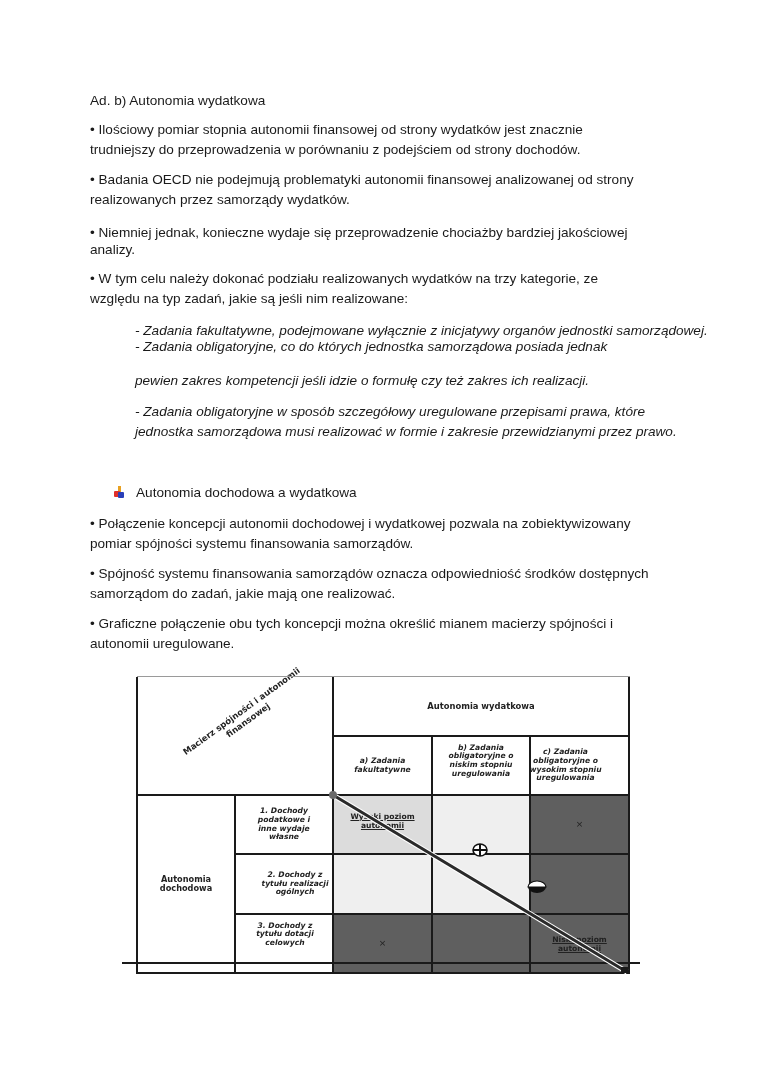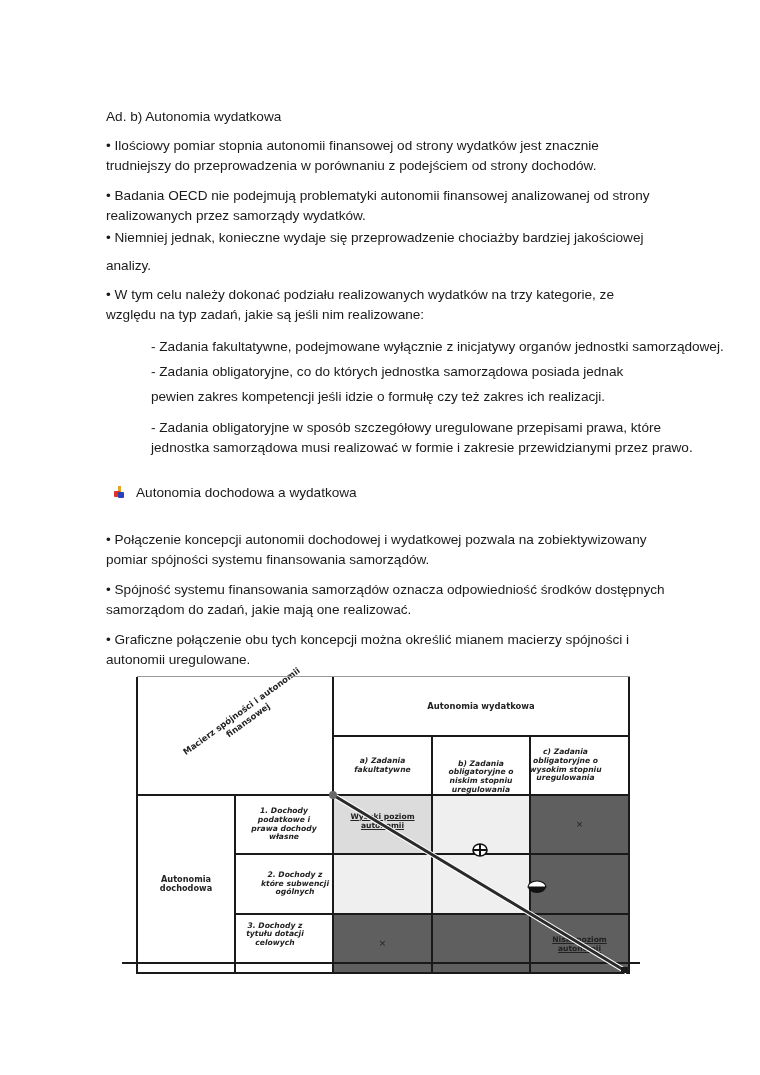--- a/index.html
+++ b/index.html
@@ -1,19 +1,19 @@
 <!DOCTYPE html>
 <html><head>
 <meta charset="utf-8">
 <style>
   html, body { margin: 0; padding: 0; background: #ffffff; }
   body { width: 760px; height: 1075px; position: relative; overflow: hidden;
          font-family: "Liberation Sans", sans-serif; color: #1a1a1a; }
-  .p { position: absolute; left: 90px; font-size: 13.6px; line-height: 20px; margin: 16px; white-space: nowrap; }
-  .ind { left: 135px; }
+  .p { position: absolute; left: 90px; font-size: 13.6px; line-height: 20px; margin: 0; white-space: nowrap; }
+  .ind { left: 135px; font-style: italic; }
   .heading-row { position: absolute; left: 113px; top: 483px; font-size: 13.6px; line-height: 20px; display: flex; align-items: center; }
   .bullet-icon { width: 13px; height: 14px; position: relative; margin-right: 10px; }
   .bullet-icon .a { position: absolute; left: 5px; top: 0; width: 3px; height: 6px; background: #e8a020; }
   .bullet-icon .b { position: absolute; left: 1px; top: 5px; width: 6px; height: 6px; background: #e0302a; border-radius: 1px; }
   .bullet-icon .c { position: absolute; left: 5px; top: 6px; width: 6px; height: 6px; background: #2a3fb8; border-radius: 1px; }
 
   
   .matrix { position: absolute; left: 0; top: 0; width: 760px; height: 1075px; pointer-events: none; }
   .cell { position: absolute; box-sizing: border-box; display: flex; align-items: center; justify-content: center;
           text-align: center; font-family: "DejaVu Sans", sans-serif; font-size: 7.6px; line-height: 8.6px; font-weight: bold; color: #222; }
@@ -33,29 +33,29 @@
 <body>
 
 <p class="p" style="top:91px">Ad. b) Autonomia wydatkowa</p>
 
 <p class="p" style="top:120px">• Ilościowy pomiar stopnia autonomii finansowej od strony wydatków jest znacznie</p>
 <p class="p" style="top:140px">trudniejszy do przeprowadzenia w porównaniu z podejściem od strony dochodów.</p>
 
 <p class="p" style="top:170px">• Badania OECD nie podejmują problematyki autonomii finansowej analizowanej od strony</p>
 <p class="p" style="top:190px">realizowanych przez samorządy wydatków.</p>
 
-<p class="p" style="top:212px">• Niemniej jednak, konieczne wydaje się przeprowadzenie chociażby bardziej jakościowej</p>
+<p class="p" style="top:223px">• Niemniej jednak, konieczne wydaje się przeprowadzenie chociażby bardziej jakościowej</p>
 <p class="p" style="top:240px">analizy.</p>
 
 <p class="p" style="top:269px">• W tym celu należy dokonać podziału realizowanych wydatków na trzy kategorie, ze</p>
 <p class="p" style="top:289px">względu na typ zadań, jakie są jeśli nim realizowane:</p>
 
 <p class="p ind" style="top:321px">- Zadania fakultatywne, podejmowane wyłącznie z inicjatywy organów jednostki samorządowej.</p>
 
-<p class="p ind" style="top:346px">- Zadania obligatoryjne, co do których jednostka samorządowa posiada jednak</p>
+<p class="p ind" style="top:337px">- Zadania obligatoryjne, co do których jednostka samorządowa posiada jednak</p>
 <p class="p ind" style="top:371px">pewien zakres kompetencji jeśli idzie o formułę czy też zakres ich realizacji.</p>
 
 <p class="p ind" style="top:402px">- Zadania obligatoryjne w sposób szczegółowy uregulowane przepisami prawa, które</p>
 <p class="p ind" style="top:422px">jednostka samorządowa musi realizować w formie i zakresie przewidzianymi przez prawo.</p>
 
 <div class="heading-row">
   <span class="bullet-icon">
     <span class="a"></span>
       <span class="b"></span>
       <span class="c"></span>
@@ -106,21 +106,21 @@
   </div>
 
   <div class="cell it" style="left:333px;top:736px;width:99px;height:59px">
     <div>
         <div>a) Zadania</div>
         <div>fakultatywne</div>
       </div>
   </div>
 
   <div class="cell" style="left:333px;top:677px;width:296px;height:59px;font-size:8.4px">Autonomia wydatkowa</div>
-  <div class="cell it" style="left:432px;top:744px;width:98px;height:66px">
+  <div class="cell it" style="left:432px;top:728px;width:98px;height:66px">
     <div>
         <div>b) Zadania</div>
         <div>obligatoryjne o</div>
         <div>niskim stopniu</div>
         <div>uregulowania</div>
       </div>
   </div>
   <div class="cell it" style="left:516px;top:736px;width:99px;height:59px">
     <div>
         <div>c) Zadania</div>
@@ -134,32 +134,32 @@
     <div>
         <div>Autonomia</div>
         <div>dochodowa</div>
       </div>
   </div>
 
   <div class="cell it" style="left:235px;top:795px;width:98px;height:59px">
     <div>
         <div>1. Dochody</div>
         <div>podatkowe i</div>
-        <div>prawa dochody</div>
+        <div>inne wydaje</div>
         <div>własne</div>
       </div>
   </div>
   <div class="cell it" style="left:235px;top:854px;width:120px;height:60px">
     <div>
         <div>2. Dochody z</div>
-        <div>które subwencji</div>
+        <div>tytułu realizacji</div>
         <div>ogólnych</div>
       </div>
   </div>
-  <div class="cell it" style="left:226px;top:914px;width:98px;height:41px">
+  <div class="cell it" style="left:236px;top:914px;width:98px;height:41px">
     <div>
         <div>3. Dochody z</div>
         <div>tytułu dotacji</div>
         <div>celowych</div>
       </div>
   </div>
 
   <div class="hline" style="left:137px;top:676px;width:493px;background:#9a9a9a;height:1px"></div>
   <div class="hline" style="left:333px;top:735px;width:297px"></div>
   <div class="hline" style="left:137px;top:794px;width:493px"></div>

